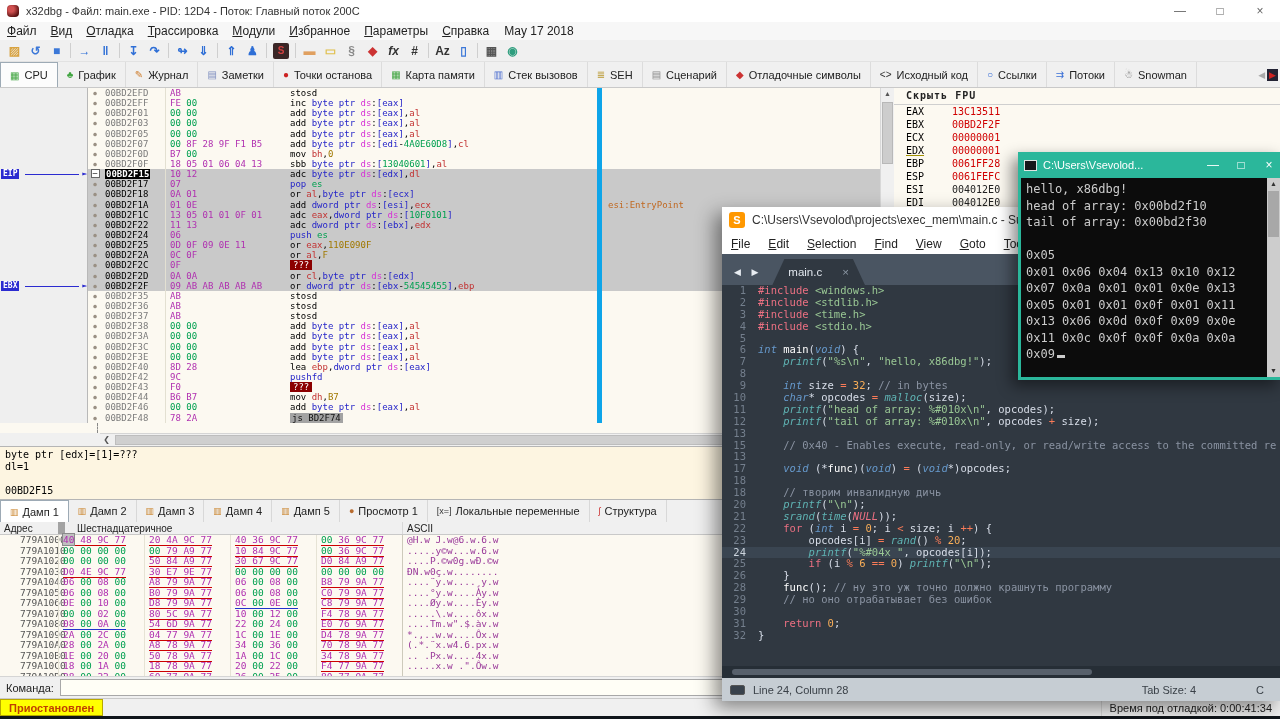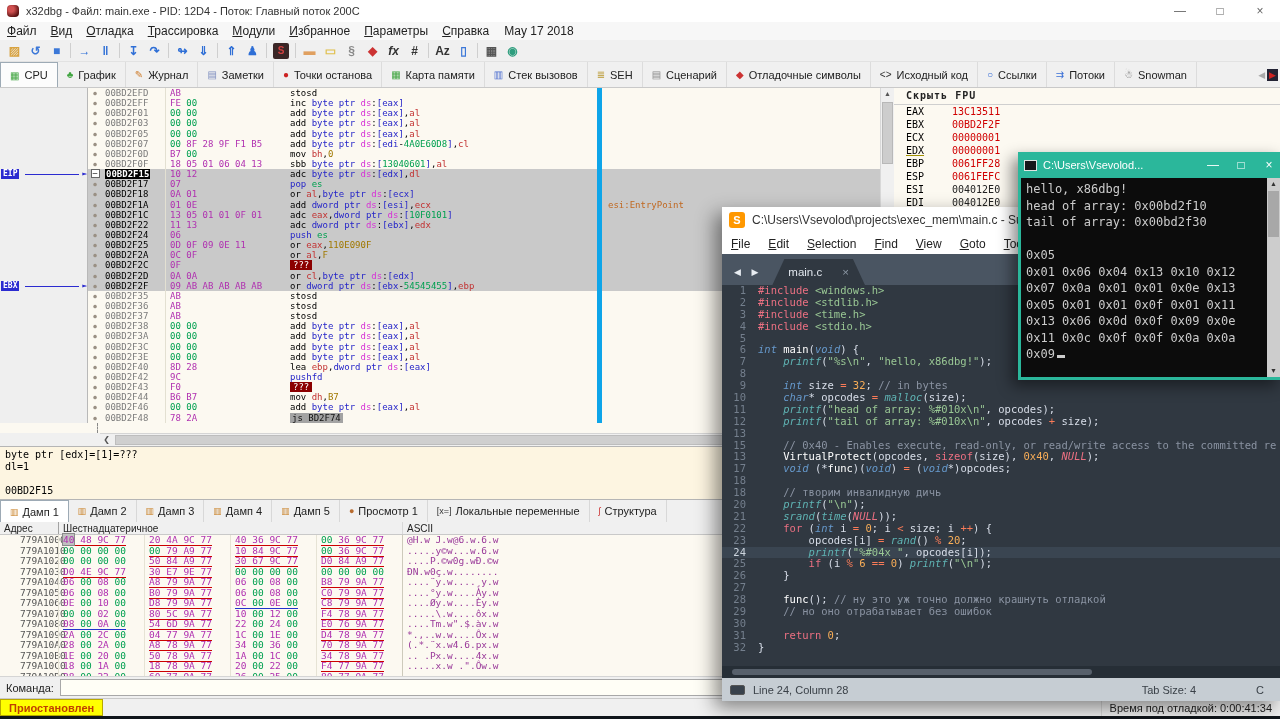--- a/index.html
+++ b/index.html
@@ -62,21 +62,21 @@
   .rname.ul{text-decoration:underline;text-decoration-color:#a09000}
   .rval.red{color:#d00000}
   
   .ibox{position:absolute;left:0;top:446px;width:880px;height:54px;background:#fdf5e1;border-top:1px solid #b5b5b5;border-bottom:1px solid #b5b5b5;font-family:"DejaVu Sans Mono",monospace;font-size:10px;line-height:12px;padding:2px 0 0 5px;color:#000}
   .dtabs{position:absolute;left:0;top:500px;width:722px;height:22px;background:#f0f0f0;display:flex;align-items:stretch;font-size:11px}
   .dtab{display:flex;align-items:center;gap:4px;padding:0 9px;border-right:1px solid #d8d8d8;white-space:nowrap}
   .dtab.active{background:#fff;border:1px solid #9daab5;border-bottom:none}
   .dticon{font-size:9px}
   .dump{position:absolute;left:0;top:522px;width:722px;height:154px;background:#fcf9f1;font-family:"DejaVu Sans Mono",monospace;font-size:9.5px;overflow:hidden}
   .dhead{display:flex;height:13px;line-height:13px;background:#f0f0f0;border-bottom:1px solid #c9c9c9;font-family:"Liberation Sans",sans-serif;font-size:10px;color:#222}
-  .dh-a{width:58px;padding-left:4px}.dh-h{width:344px;padding-left:4px;border-left:1px solid #a3a3a3}.dh-s{width:104px;padding-left:4px;border-left:1px solid #d8d8d8}
+  .dh-a{width:58px;padding-left:4px}.dh-h{width:344px;padding-left:12px;border-left:7px solid #a3a3a3}.dh-s{width:104px;padding-left:4px;border-left:1px solid #d8d8d8}
   .drow{display:flex;height:10.5px;line-height:10.5px;white-space:pre}
   .daddr{width:58px;flex:none;color:#555;padding-left:20px}
   .dgrp{width:86px;flex:none;border-left:1px solid #e6e3d5;padding-left:4px}
   .ured{border-bottom:1px solid #cc0000}
   .ublu{border-bottom:1px solid #2233cc}
   .dascii{width:104px;flex:none;border-left:1px solid #cdcabb;padding-left:4px;color:#9a3a9a}
   .selbyte{background:#c0c0c0;outline:1px solid #8a8a8a}
   .cmd{position:absolute;left:0;top:676px;width:1280px;height:22px;background:#f0f0f0;display:flex;align-items:center;font-size:11px;border-top:1px solid #d5d5d5}
   .cmdlab{padding:0 6px}
   .cmdin{flex:1;height:17px;margin-right:3px;background:#fffef6;border:1px solid #a8a8a8;font-family:"DejaVu Sans Mono",monospace;font-size:10px}
@@ -368,33 +368,32 @@
         <div class="crow"><span class="lnum">5</span><span class="ctext"></span></div>
         <div class="crow"><span class="lnum">6</span><span class="ctext"><span class="ctyp">int</span> <span class="cfn2">main</span>(<span class="ctyp">void</span>) {</span></div>
         <div class="crow"><span class="lnum">7</span><span class="ctext">    <span class="cfn">printf</span>(<span class="cstr">"%s\n"</span>, <span class="cstr">"hello, x86dbg!"</span>);</span></div>
         <div class="crow"><span class="lnum">8</span><span class="ctext"></span></div>
         <div class="crow"><span class="lnum">9</span><span class="ctext">    <span class="ctyp">int</span> size <span class="cop">=</span> <span class="cnum">32</span>; <span class="ccom">// in bytes</span></span></div>
         <div class="crow"><span class="lnum">10</span><span class="ctext">    <span class="ctyp">char</span>* opcodes <span class="cop">=</span> <span class="cfn">malloc</span>(size);</span></div>
         <div class="crow"><span class="lnum">11</span><span class="ctext">    <span class="cfn">printf</span>(<span class="cstr">"head of array: %#010x\n"</span>, opcodes);</span></div>
         <div class="crow"><span class="lnum">12</span><span class="ctext">    <span class="cfn">printf</span>(<span class="cstr">"tail of array: %#010x\n"</span>, opcodes <span class="cop">+</span> size);</span></div>
         <div class="crow"><span class="lnum">13</span><span class="ctext"></span></div>
         <div class="crow"><span class="lnum">15</span><span class="ctext">    <span class="ccom">// 0x40 - Enables execute, read-only, or read/write access to the committed re</span></span></div>
-        <div class="crow"><span class="lnum">13</span><span class="ctext">    <span class="cfn2">VirtualProtect</span>(opcodes, <span class="ckw">sizeof</span>(size), <span class="cnum">0x40</span>, <span class="ckwi">NULL</span>);</span></div>
+        <div class="crow"><span class="lnum">13</span></div>
         <div class="crow"><span class="lnum">17</span><span class="ctext">    <span class="ctyp">void</span> (*<span class="cfn2">func</span>)(<span class="ctyp">void</span>) <span class="cop">=</span> (<span class="ctyp">void</span>*)opcodes;</span></div>
         <div class="crow"><span class="lnum">18</span><span class="ctext"></span></div>
         <div class="crow"><span class="lnum">18</span><span class="ctext">    <span class="ccom">// творим инвалидную дичь</span></span></div>
         <div class="crow"><span class="lnum">20</span><span class="ctext">    <span class="cfn">printf</span>(<span class="cstr">"\n"</span>);</span></div>
         <div class="crow"><span class="lnum">21</span><span class="ctext">    <span class="cfn">srand</span>(<span class="cfn">time</span>(<span class="ckwi">NULL</span>));</span></div>
         <div class="crow"><span class="lnum">22</span><span class="ctext">    <span class="ckw">for</span> (<span class="ctyp">int</span> i <span class="cop">=</span> <span class="cnum">0</span>; i <span class="cop">&lt;</span> size; i <span class="cop">++</span>) {</span></div>
         <div class="crow"><span class="lnum">23</span><span class="ctext">        opcodes[i] <span class="cop">=</span> <span class="cfn">rand</span>() <span class="cop">%</span> <span class="cnum">20</span>;</span></div>
         <div class="crow cur"><span class="lnum">24</span><span class="ctext">        <span class="cfn">printf</span>(<span class="cstr">"%#04x "</span>, opcodes[i]);</span></div>
         <div class="crow"><span class="lnum">25</span><span class="ctext">        <span class="ckw">if</span> (i <span class="cop">%</span> <span class="cnum">6</span> <span class="cop">==</span> <span class="cnum">0</span>) <span class="cfn">printf</span>(<span class="cstr">"\n"</span>);</span></div>
         <div class="crow"><span class="lnum">26</span><span class="ctext">    }</span></div>
-        <div class="crow"><span class="lnum">27</span><span class="ctext"></span></div>
-        <div class="crow"><span class="lnum">28</span><span class="ctext">    <span class="cfn2">func</span>(); <span class="ccom">// ну это уж точно должно крашнуть отладкой</span></span></div>
+        <div class="crow"><span class="lnum">28</span><span class="ctext">    <span class="cfn2">func</span>(); <span class="ccom">// ну это уж точно должно крашнуть программу</span></span></div>
         <div class="crow"><span class="lnum">29</span><span class="ctext">    <span class="ccom">// но оно отрабатывает без ошибок</span></span></div>
         <div class="crow"><span class="lnum">30</span><span class="ctext"></span></div>
         <div class="crow"><span class="lnum">31</span><span class="ctext">    <span class="ckw">return</span> <span class="cnum">0</span>;</span></div>
         <div class="crow"><span class="lnum">32</span><span class="ctext">}</span></div>
       </div>
     <div class="shsb">
         <span class="thumb"></span>
       </div>
     <div class="sstatus">
       <span class="ssicon"></span>

